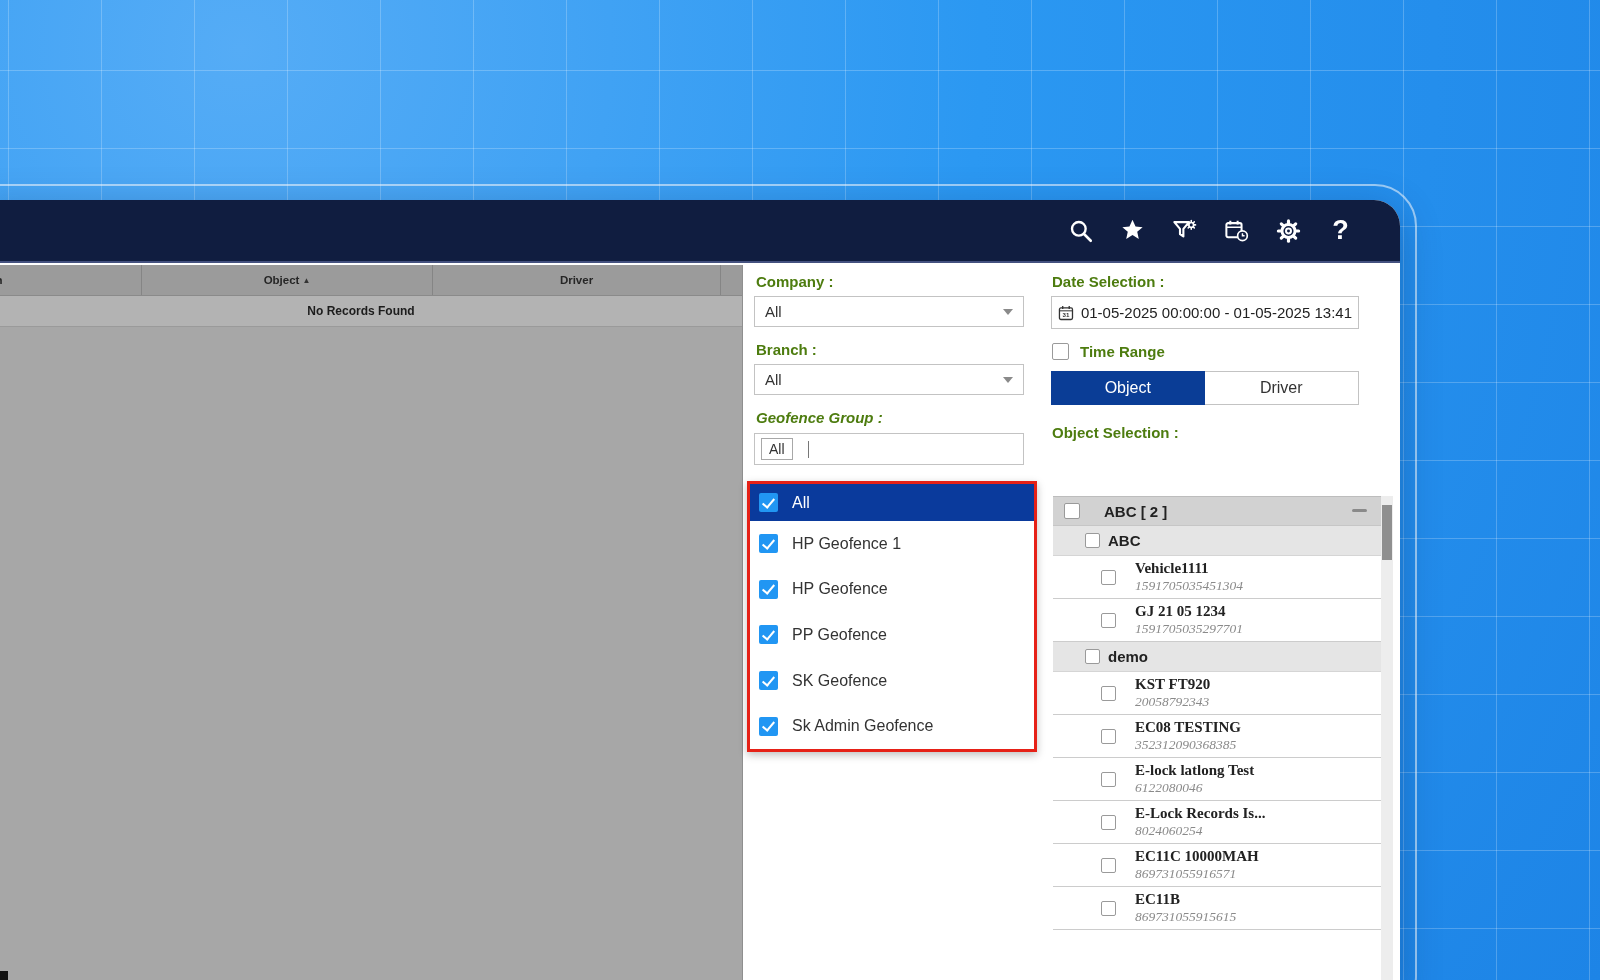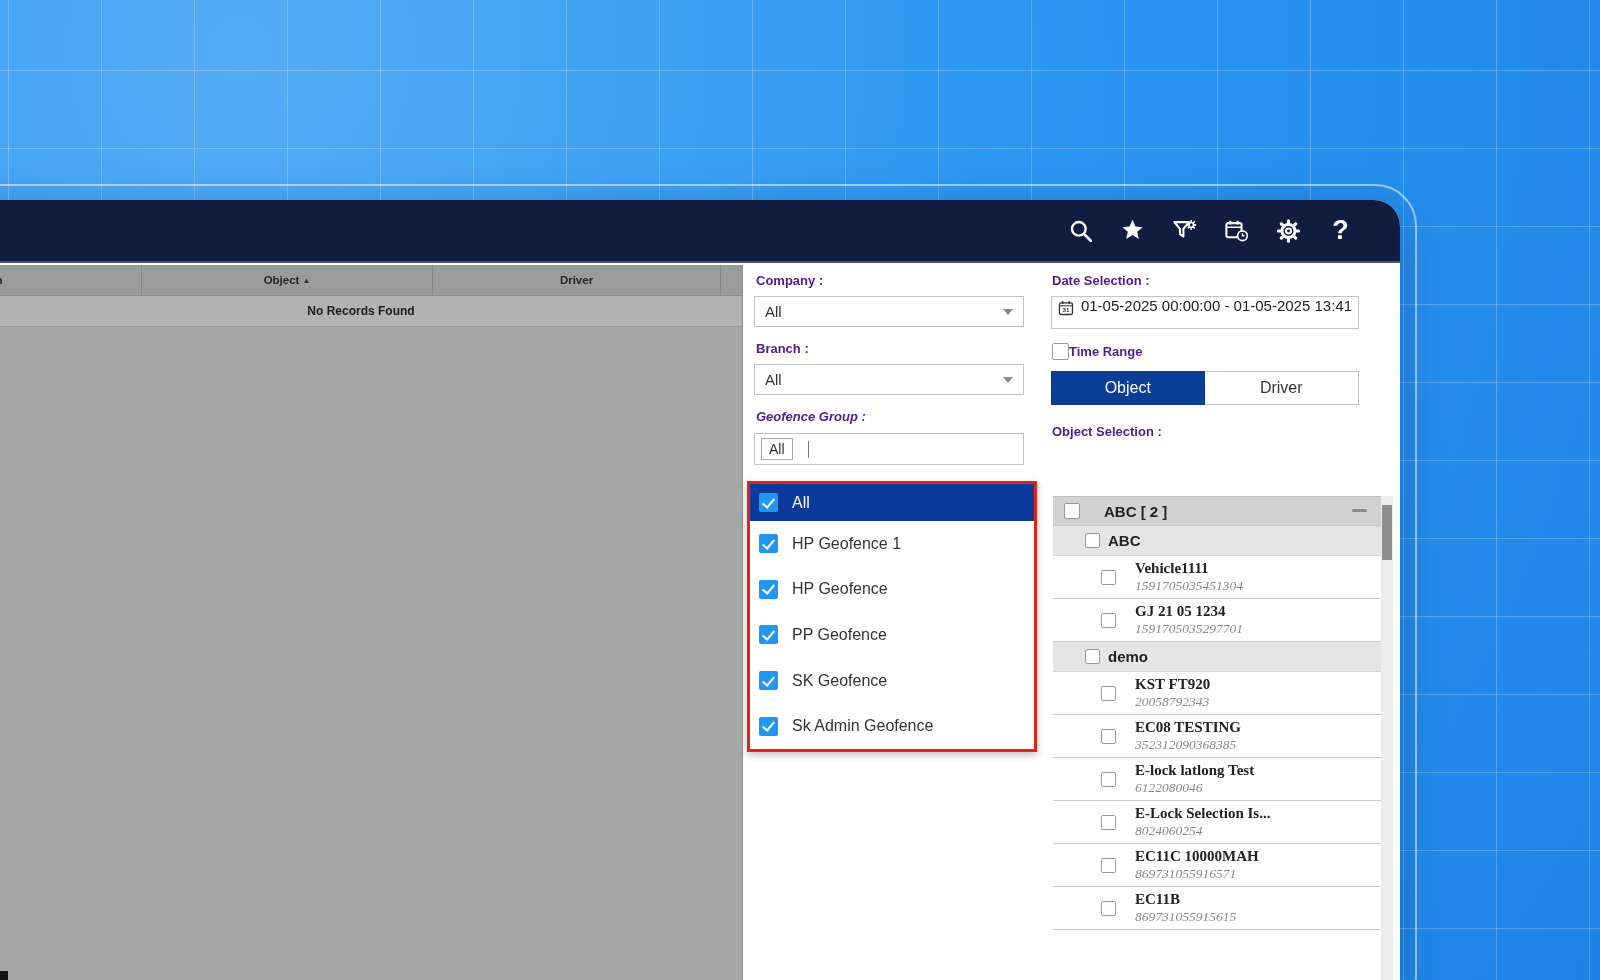--- a/index.html
+++ b/index.html
@@ -38,21 +38,21 @@
   .th.c3{width:288px;}
   .th.c4{flex:1;border-right:none;}
   .sort{font-size:8px;color:#333;}
   .no-records{height:30px;background:#b3b3b3;border-bottom:1px solid #9a9a9a;
               display:flex;align-items:center;justify-content:center;
               font-size:12px;font-weight:bold;color:#1c1c1c;}
 
   
   .panel{position:absolute;left:762px;top:0;right:0;bottom:0;background:#fff;
          border-left:1px solid #8f8f8f;}
-  .flabel{position:absolute;font-size:13px;font-weight:600;color:#4c1d95;}
+  .flabel{position:absolute;font-size:15px;font-weight:600;color:#4d7c0f;}
   .l-company{left:13px;top:8px;}   .l-branch{left:13px;top:76px;}
   .l-geo{left:13px;top:144px;font-style:italic;}     .l-date{left:309px;top:8px;}
   .l-objsel{left:309px;top:159px;}
   .select{position:absolute;left:11px;width:270px;height:31px;border:1px solid #c3c3c3;
           background:#fff;display:flex;align-items:center;padding:0 10px;
           font-size:15px;color:#333;box-sizing:border-box;}
   .s-company{top:31px;} .s-branch{top:99px;}
   .caret{position:absolute;right:10px;top:12px;width:0;height:0;
          border-left:5px solid transparent;border-right:5px solid transparent;
          border-top:6px solid #8a8a8a;}
@@ -68,24 +68,24 @@
             box-shadow:0 3px 8px rgba(0,0,0,.25);z-index:5;}
   .geo-row{display:flex;align-items:center;flex:1;padding-left:9px;color:#333;font-size:16px;}
   .geo-row.sel{background:#0a3a9c;color:#fff;flex:0 0 37px;}
   .cb{width:19px;height:19px;flex:0 0 19px;border-radius:2px;background:#2196f3;position:relative;}
   .cb::after{content:"";position:absolute;left:6px;top:2.5px;width:5px;height:10px;
              border:solid #fff;border-width:0 2.5px 2.5px 0;transform:rotate(40deg);}
   .geo-label{margin-left:14px;}
 
   
   .date-input{position:absolute;left:308px;top:31px;width:308px;height:33px;
-              border:1px solid #c3c3c3;display:flex;gap:7px;
+              border:1px solid #c3c3c3;display:flex;align-items:center;gap:7px;
               padding:0 6px;box-sizing:border-box;overflow:hidden;}
   .date-text{font-size:15px;color:#222;white-space:nowrap;}
-  .time-range{position:absolute;left:309px;top:78px;display:flex;align-items:center;text-align:right;}
+  .time-range{position:absolute;left:309px;top:78px;display:flex;align-items:center;gap:11px;text-align:right;}
   .cb-plain{width:17px;height:17px;border:1px solid #9a9a9a;background:#fff;border-radius:2px;
             box-sizing:border-box;flex:none;}
   .toggle{position:absolute;left:308px;top:106px;width:308px;height:34px;display:flex;}
   .tbtn{flex:1;display:flex;align-items:center;justify-content:center;font-size:16px;box-sizing:border-box;}
   .tbtn.active{background:#0a3d96;color:#fff;}
   .tbtn.inactive{background:#fff;color:#333;border:1px solid #c3c3c3;border-left:none;}
   .searchbox{position:absolute;left:308px;top:184px;width:308px;height:32px;
              border:1px solid #c3c3c3;display:flex;align-items:center;gap:8px;
              padding:0 8px;box-sizing:border-box;}
   .searchbox input{border:none;outline:none;flex:1;font-size:15px;color:#333;
@@ -316,21 +316,21 @@
           <div class="trow i">
             <span class="cb-plain cb-i"></span>
             <div class="itxt">
               <div class="iname">E-lock latlong Test</div>
               <div class="imei">6122080046</div>
             </div>
           </div>
           <div class="trow i">
             <span class="cb-plain cb-i"></span>
             <div class="itxt">
-              <div class="iname">E-Lock Selection Is...</div>
+              <div class="iname">E-Lock Records Is...</div>
               <div class="imei">8024060254</div>
             </div>
           </div>
           <div class="trow i">
             <span class="cb-plain cb-i"></span>
             <div class="itxt">
               <div class="iname">EC11C 10000MAH</div>
               <div class="imei">869731055916571</div>
             </div>
           </div>

